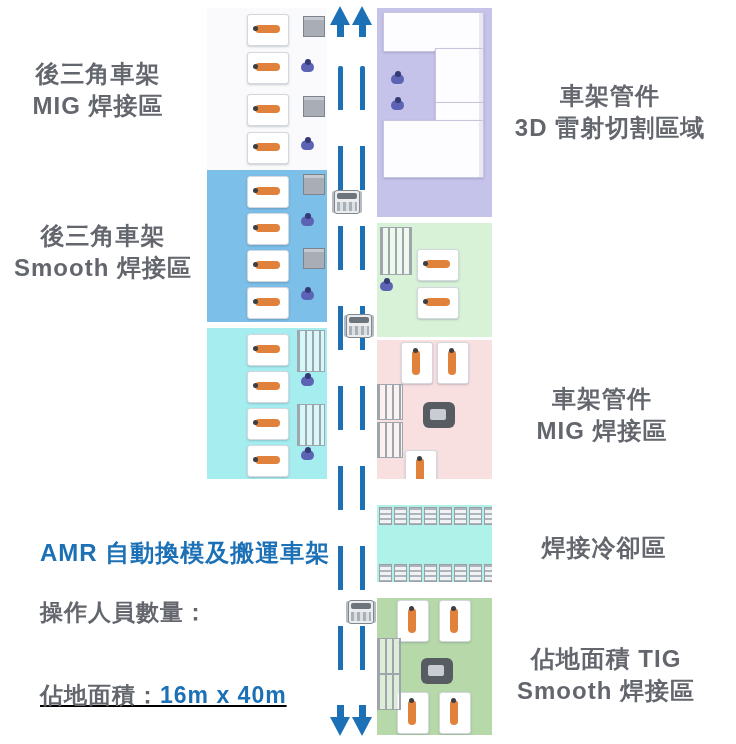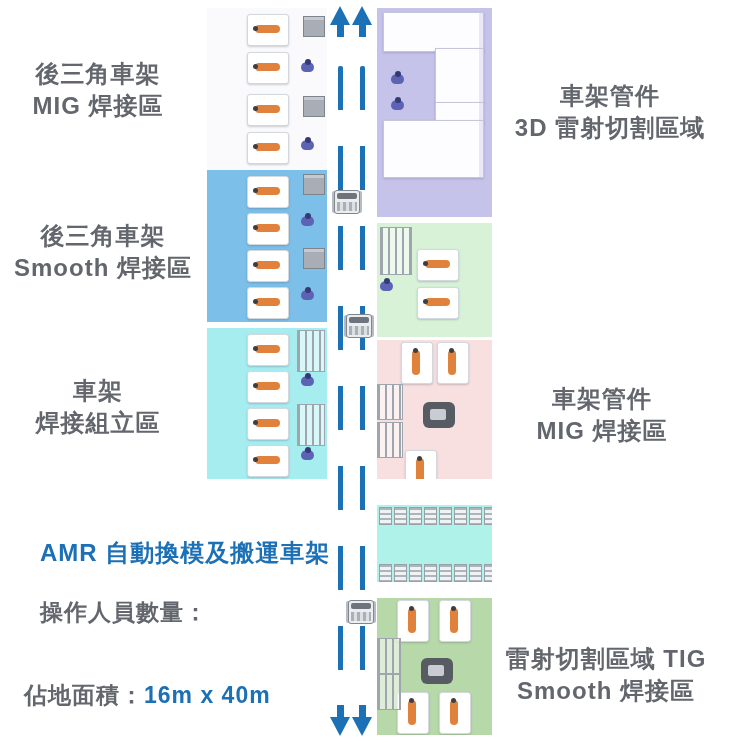--- a/index.html
+++ b/index.html
@@ -210,27 +210,26 @@
       <div class="stem"></div>
     </div>
   <div class="amr" style="left:334px;top:190px;"></div>
   <div class="amr" style="left:346px;top:314px;"></div>
   <div class="amr" style="left:348px;top:600px;"></div>
 
   <div class="side-label gray" style="left:8px;top:58px;width:180px;">後三角車架
 MIG 焊接區</div>
   <div class="side-label gray" style="left:0px;top:220px;width:206px;">後三角車架
 Smooth 焊接區</div>
-  <div class="side-label gray" style="left:8px;top:375px;width:180px;">車架
-焊接組立區</div>
 
   <div class="side-label gray" style="left:505px;top:80px;width:210px;">車架管件
 3D 雷射切割區域</div>
   <div class="side-label gray" style="left:502px;top:383px;width:200px;">車架管件
 MIG 焊接區</div>
-  <div class="side-label gray" style="left:500px;top:643px;width:212px;">雷射切割區域 TIG
+  <div class="side-label gray" style="left:504px;top:532px;width:200px;">焊接冷卻區</div>
+  <div class="side-label gray" style="left:500px;top:643px;width:212px;">佔地面積 TIG
 Smooth 焊接區</div>
 
   <div class="note-line amr-note blue" style="left:40px;top:537px;">AMR 自動換模及搬運車架</div>
   <div class="note-line gray" style="left:40px;top:597px;">操作人員數量：</div>
-  <div class="note-line" style="left:24px;top:680px;"><span class="gray">佔地面積：</span><span class="blue">16m x 40m</span></div>
+  <div class="note-line" style="left:40px;top:680px;text-decoration:underline;"><span class="gray">佔地面積：</span><span class="blue">16m x 40m</span></div>
 
 </div>
 
 </body></html>

